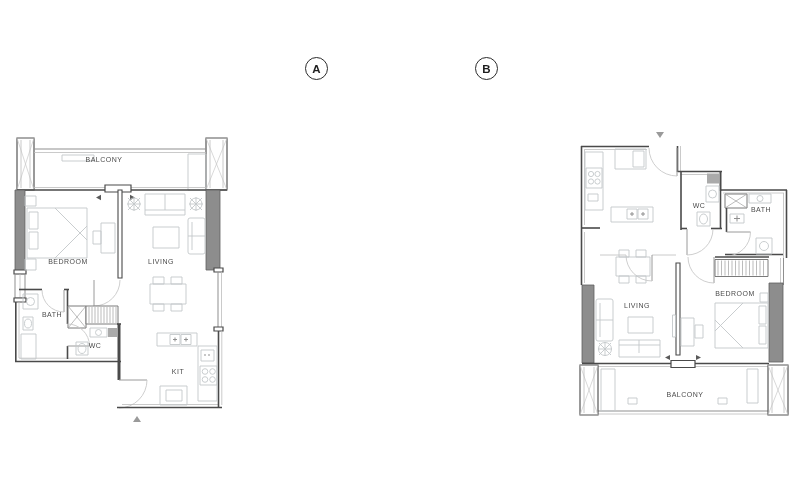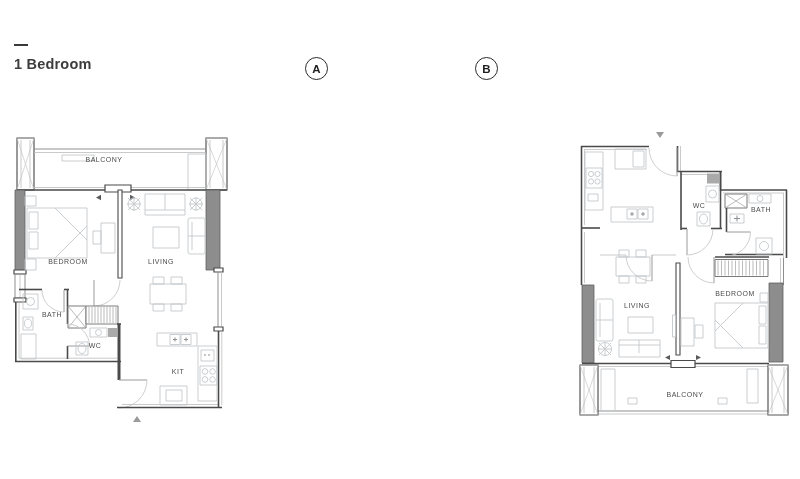--- a/index.html
+++ b/index.html
@@ -35,24 +35,20 @@
   .xl{stroke:#c9c9c9;stroke-width:0.7;}
   .lbl{font-family:"Liberation Sans",sans-serif;font-size:7px;fill:#4c4c4c;letter-spacing:0.5px;}
   .tri{fill:#9a9a9a;}
   .arr{fill:#5a5a5a;}
 </style>
 </head>
 <body>
 
 <div class="canvas">
 
-  <div class="hdr">
-    <div class="dash"></div>
-    <div class="title">1 Bedroom</div>
-  </div>
 
   <div class="badge badge-a">
     <span>A</span>
   </div>
   <div class="badge badge-b">
     <span>B</span>
   </div>
 
   <svg class="plan-a" width="222" height="302" viewBox="0 0 222 302" xmlns="http://www.w3.org/2000/svg">
 

